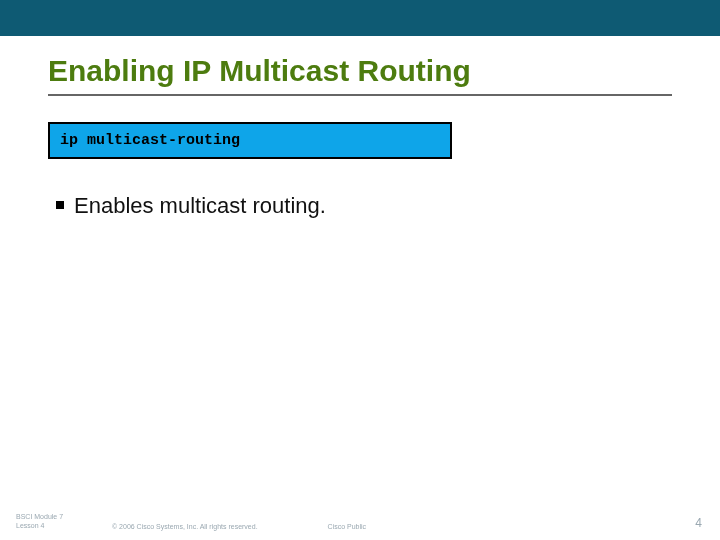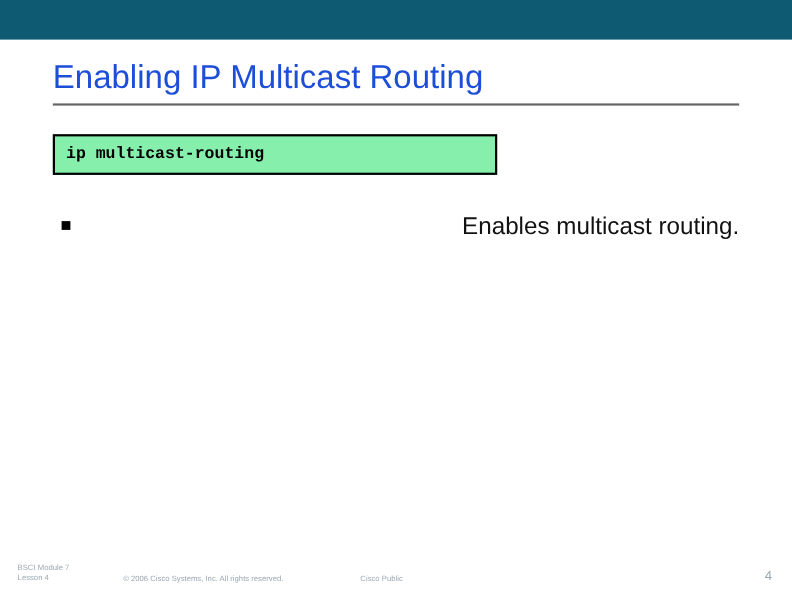--- a/index.html
+++ b/index.html
@@ -15,22 +15,22 @@
   .top-bar {
     background: #0e5a73;
     height: 36px;
     width: 100%;
   }
   .content {
     padding: 18px 48px 0 48px;
   }
   .title {
     font-size: 30px;
-    font-weight: normal;
-    color: #1d4ed8;
+    font-weight: bold;
+    color: #4d7c0f;
     margin: 0 0 6px 0;
   }
   .title-underline {
     border-bottom: 2px solid #666;
     margin-bottom: 26px;
   }
   .prompt {
     font-family: "Courier New", Courier, monospace;
     font-weight: bold;
     font-size: 15px;
@@ -39,27 +39,26 @@
   }
   .cmd-box {
     border: 2px solid #000;
     padding: 8px 10px;
     width: 380px;
     font-family: "Courier New", Courier, monospace;
     font-weight: bold;
     font-size: 15px;
     color: #000;
     margin-bottom: 32px;
-    background: #86efac;
+    background: #0ea5e9;
   }
   .bullets {
     list-style: none;
     padding: 0;
     margin: 0 0 0 4px;
-    text-align: right;
   }
   .bullets li {
     position: relative;
     padding-left: 22px;
     font-size: 22px;
     line-height: 1.35;
     color: #111;
     margin-bottom: 2px;
   }
   .bullets li::before {

